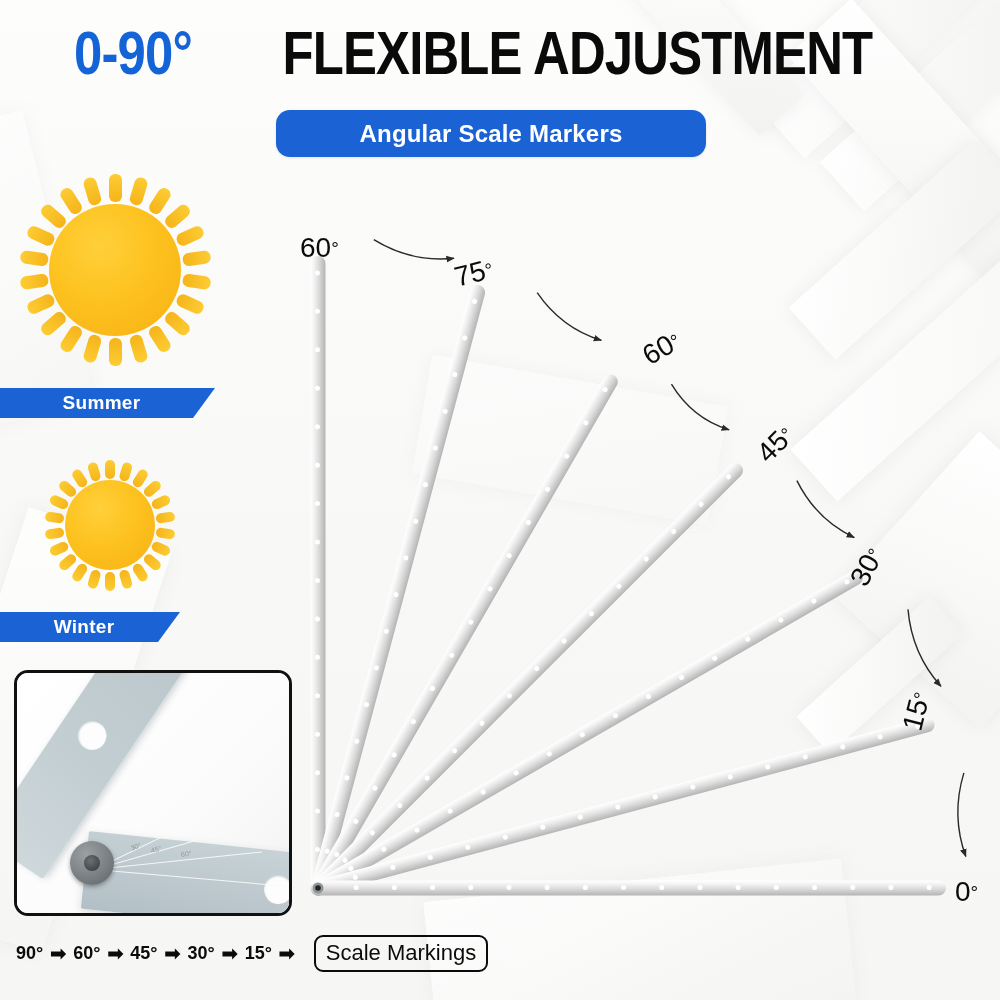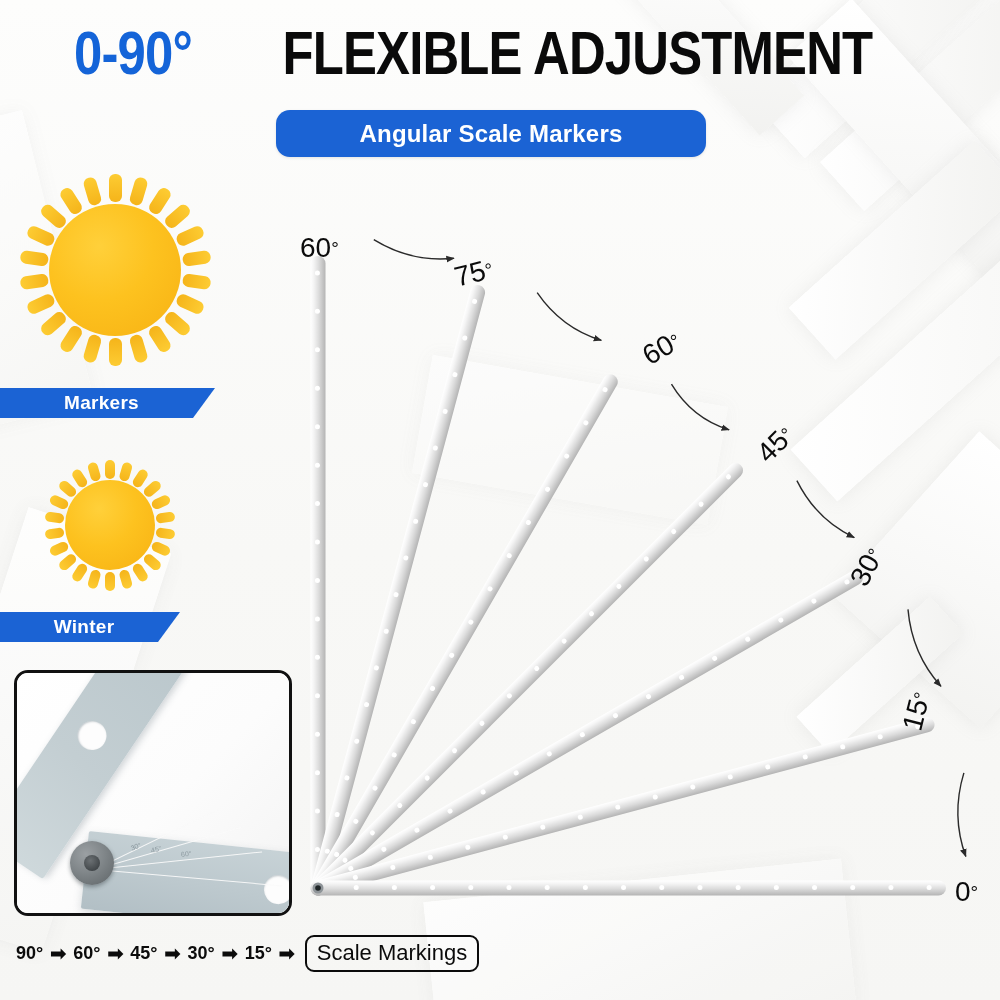--- a/index.html
+++ b/index.html
@@ -239,21 +239,21 @@
     font-weight: bold;
     color: #0b0b0b;
   }
   #sequence .seq-arrow {
     font-size: 19px;
     font-weight: bold;
     color: #0b0b0b;
     line-height: 1;
   }
   #scale-markings-box {
-    margin-left: 3px;
+    margin-left: 12px;
     border: 2.5px solid #0b0b0b;
     border-radius: 9px;
     padding: 3px 10px 4px 10px;
   }
   #scale-markings-box span {
     font-size: 22px;
     color: #0b0b0b;
     font-weight: normal;
   }
 </style>
@@ -303,21 +303,21 @@
       <div class="ray" style="transform: rotate(229.091deg) translateY(-82px);"></div>
       <div class="ray" style="transform: rotate(245.455deg) translateY(-82px);"></div>
       <div class="ray" style="transform: rotate(261.818deg) translateY(-82px);"></div>
       <div class="ray" style="transform: rotate(278.182deg) translateY(-82px);"></div>
       <div class="ray" style="transform: rotate(294.545deg) translateY(-82px);"></div>
       <div class="ray" style="transform: rotate(310.909deg) translateY(-82px);"></div>
       <div class="ray" style="transform: rotate(327.273deg) translateY(-82px);"></div>
       <div class="ray" style="transform: rotate(343.636deg) translateY(-82px);"></div>
     </div>
   <div class="banner" id="banner-summer">
-    <span>Markers</span>
+    <span>Summer</span>
   </div>
 </div>
 
 <div class="sun-block" id="sun-winter-block">
   <div class="sun-wrap" id="sun-winter-wrap">
     <div class="sun-core"></div>
   <div class="ray" style="transform: rotate(0deg) translateY(-56px);"></div>
       <div class="ray" style="transform: rotate(16.3636deg) translateY(-56px);"></div>
       <div class="ray" style="transform: rotate(32.7273deg) translateY(-56px);"></div>
       <div class="ray" style="transform: rotate(49.0909deg) translateY(-56px);"></div>

